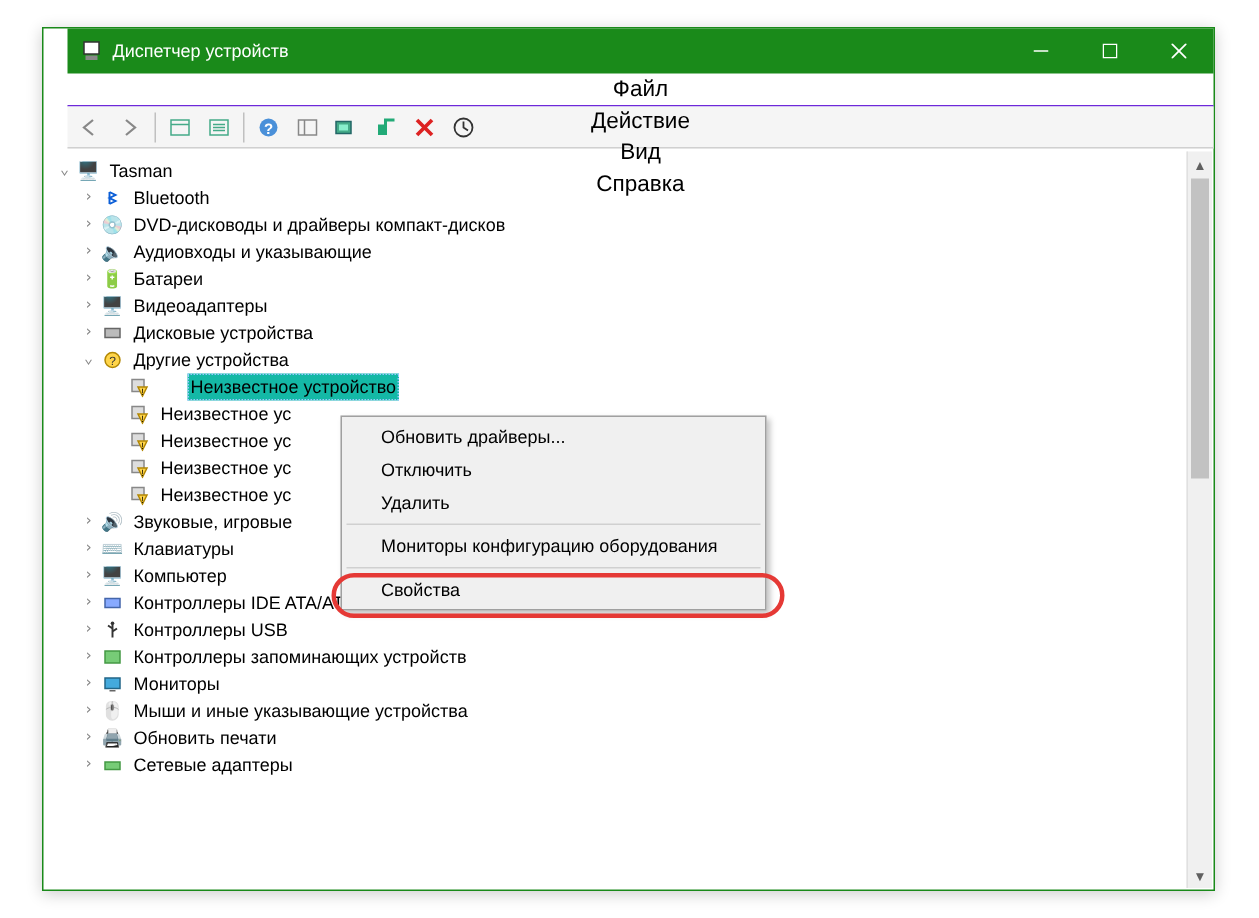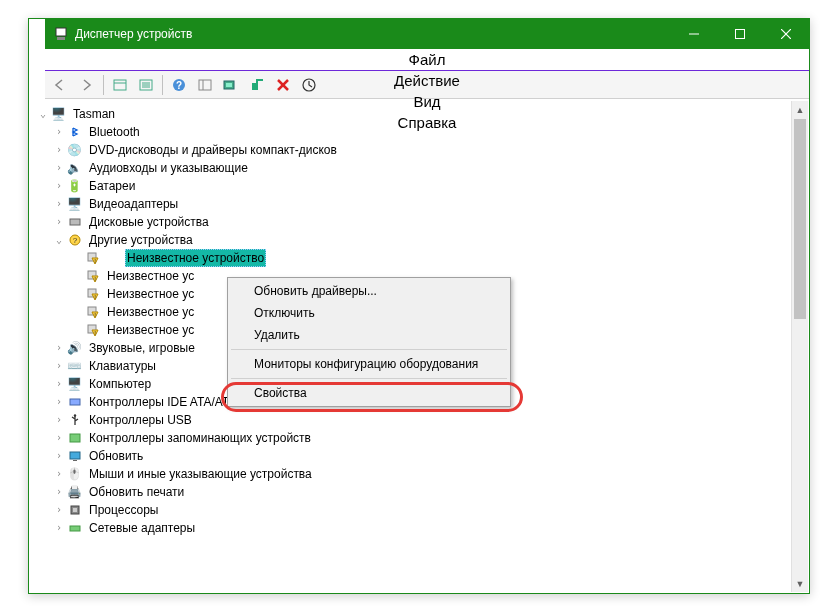--- a/index.html
+++ b/index.html
@@ -295,41 +295,31 @@
           <span class="tree-label">Контроллеры запоминающих устройств</span>
         </div>
       <div class="tree-row indent-1">
           <span class="tree-toggle closed"></span>
           <span class="tree-icon">
             <svg width="12" height="12">
               <rect x="1" y="2" width="10" height="7" fill="#4ad" stroke="#268"></rect>
               <rect x="4" y="10" width="4" height="1" fill="#666"></rect>
             </svg>
           </span>
-          <span class="tree-label">Обновить</span>
+          <span class="tree-label">Мониторы</span>
         </div>
       <div class="tree-row indent-1">
           <span class="tree-toggle closed"></span>
           <span class="tree-icon">🖱️</span>
           <span class="tree-label">Мыши и иные указывающие устройства</span>
         </div>
       <div class="tree-row indent-1">
           <span class="tree-toggle closed"></span>
           <span class="tree-icon">🖨️</span>
           <span class="tree-label">Обновить печати</span>
-        </div>
-      <div class="tree-row indent-1">
-          <span class="tree-toggle closed"></span>
-          <span class="tree-icon">
-            <svg width="12" height="12">
-              <rect x="2" y="2" width="8" height="8" fill="#888" stroke="#444"></rect>
-              <rect x="4" y="4" width="4" height="4" fill="#ccc"></rect>
-            </svg>
-          </span>
-          <span class="tree-label">Процессоры</span>
         </div>
       <div class="tree-row indent-1">
           <span class="tree-toggle closed"></span>
           <span class="tree-icon">
             <svg width="12" height="12">
               <rect x="1" y="4" width="10" height="5" fill="#7c7" stroke="#494"></rect>
             </svg>
           </span>
           <span class="tree-label">Сетевые адаптеры</span>
         </div>

